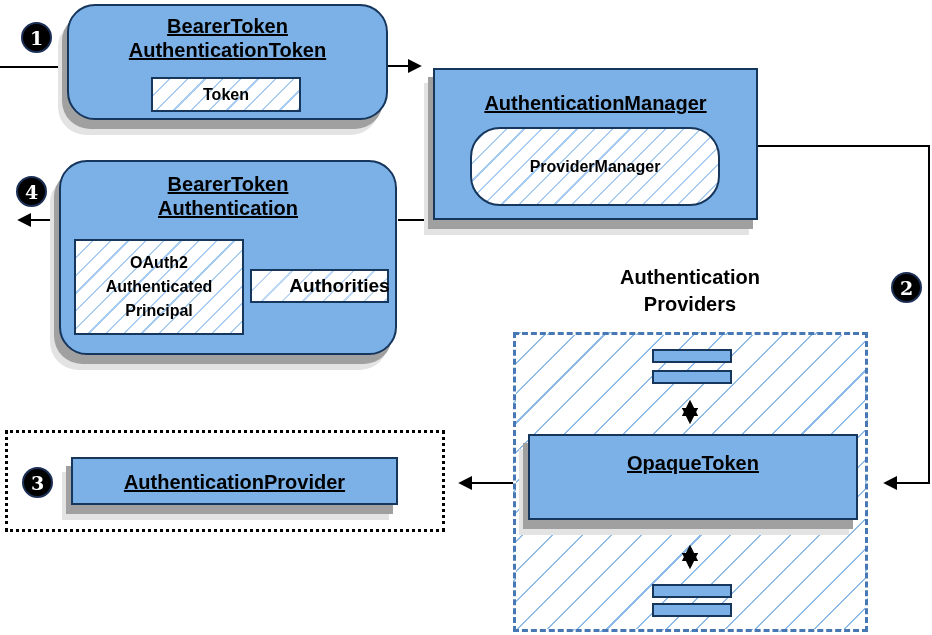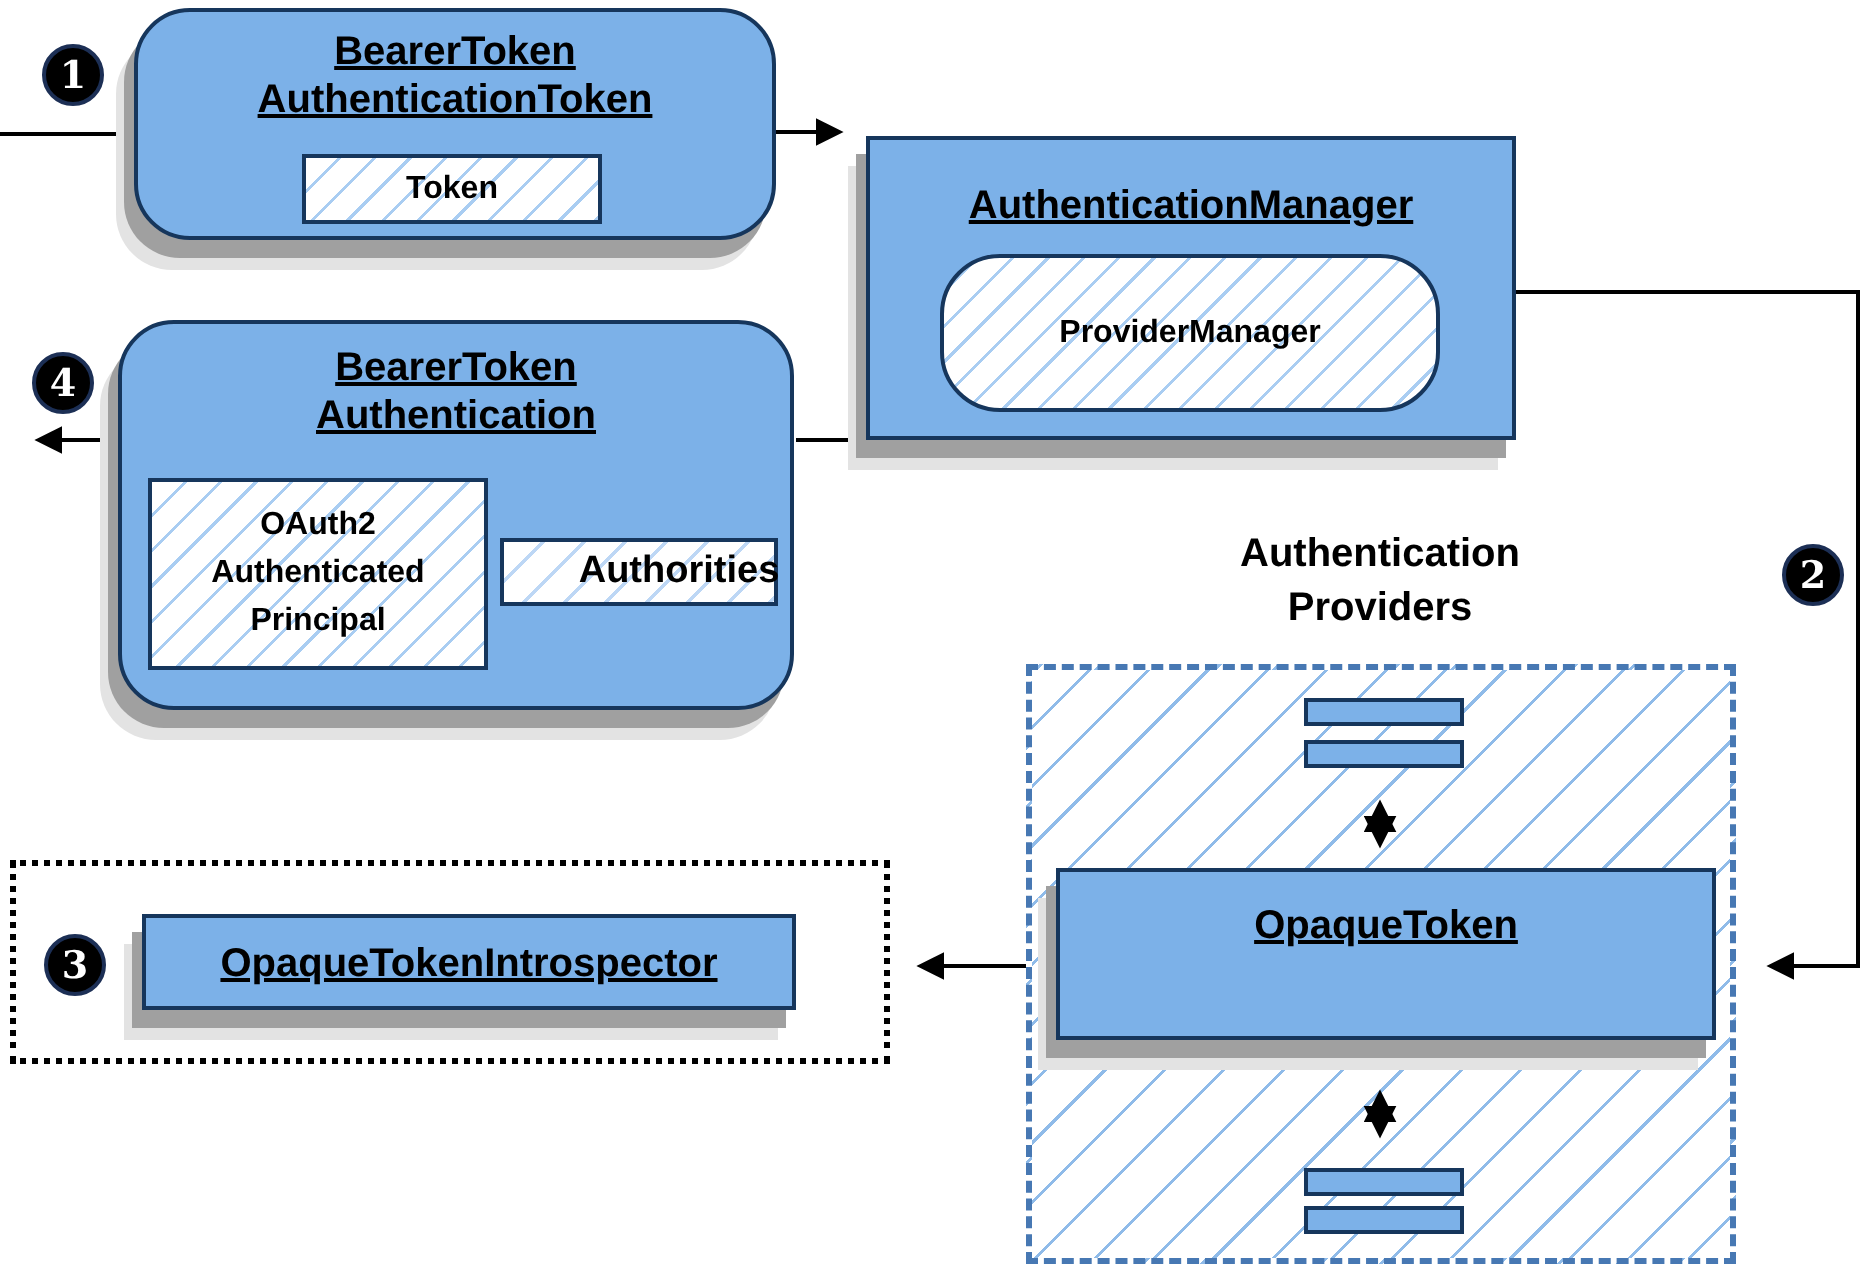--- a/index.html
+++ b/index.html
@@ -151,16 +151,16 @@
   <div class="bar" style="left:652px;top:584px;"></div>
   <div class="bar" style="left:652px;top:603px;"></div>
 
   <div class="node" style="left:528px;top:434px;width:330px;height:86px;padding-top:15px;">
     <span class="title">OpaqueToken</span>
   </div>
 
   <div class="dotted-container"></div>
 
   <div class="node" style="left:71px;top:457px;width:327px;height:48px;padding-top:11px;">
-    <span class="title">OpaqueTokenIntrospector</span>
+    <span class="title">AuthenticationProvider</span>
   </div>
 
 </div>
 
 </body></html>

